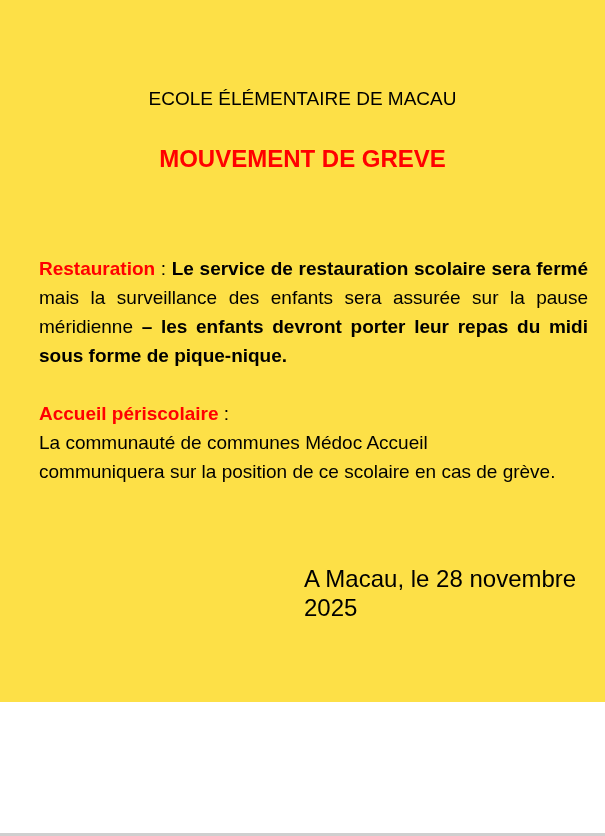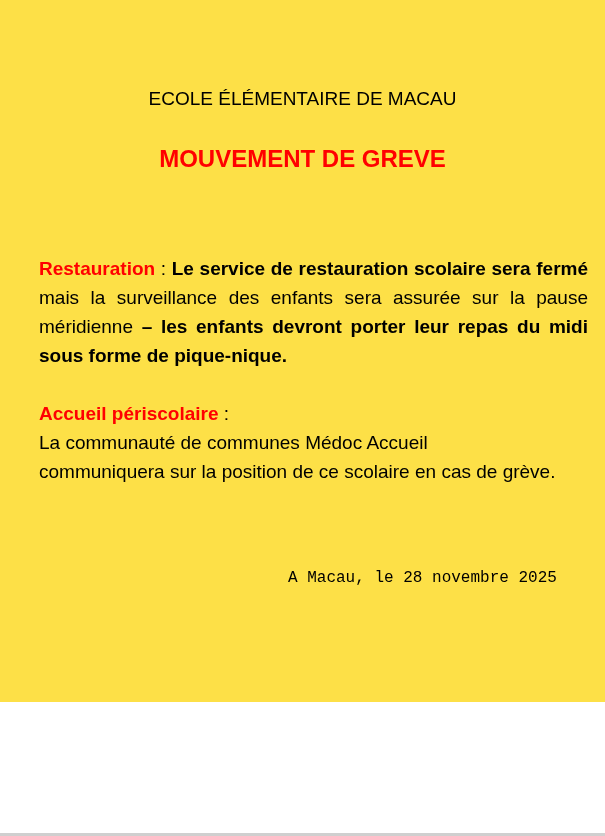--- a/index.html
+++ b/index.html
@@ -19,21 +19,21 @@
     }
     .red { color: #ff0000; }
     .para {
       position: absolute; left: 28px; width: 549px; font-size: 19px; line-height: 29px; margin-left: 11px;
     }
     .justify { text-align: justify; text-align-last: left; }
     .restauration { top: 254px; }
     .accueil { top: 399px; }
     .b { font-weight: bold; }
     .signature {
-      position: absolute; left: 288px; top: 564px; font-size: 16px; line-height: 29px; font-family: Liberation Mono, monospace;
+      position: absolute; left: 304px; top: 564px; font-size: 24px; line-height: 29px;
     }
   </style>
 </head>
 <body>
 
 <div class="page">
   <div class="school-title">ECOLE ÉLÉMENTAIRE DE MACAU</div>
 
   <div class="strike-title red">
     <div>MOUVEMENT DE GREVE</div>

